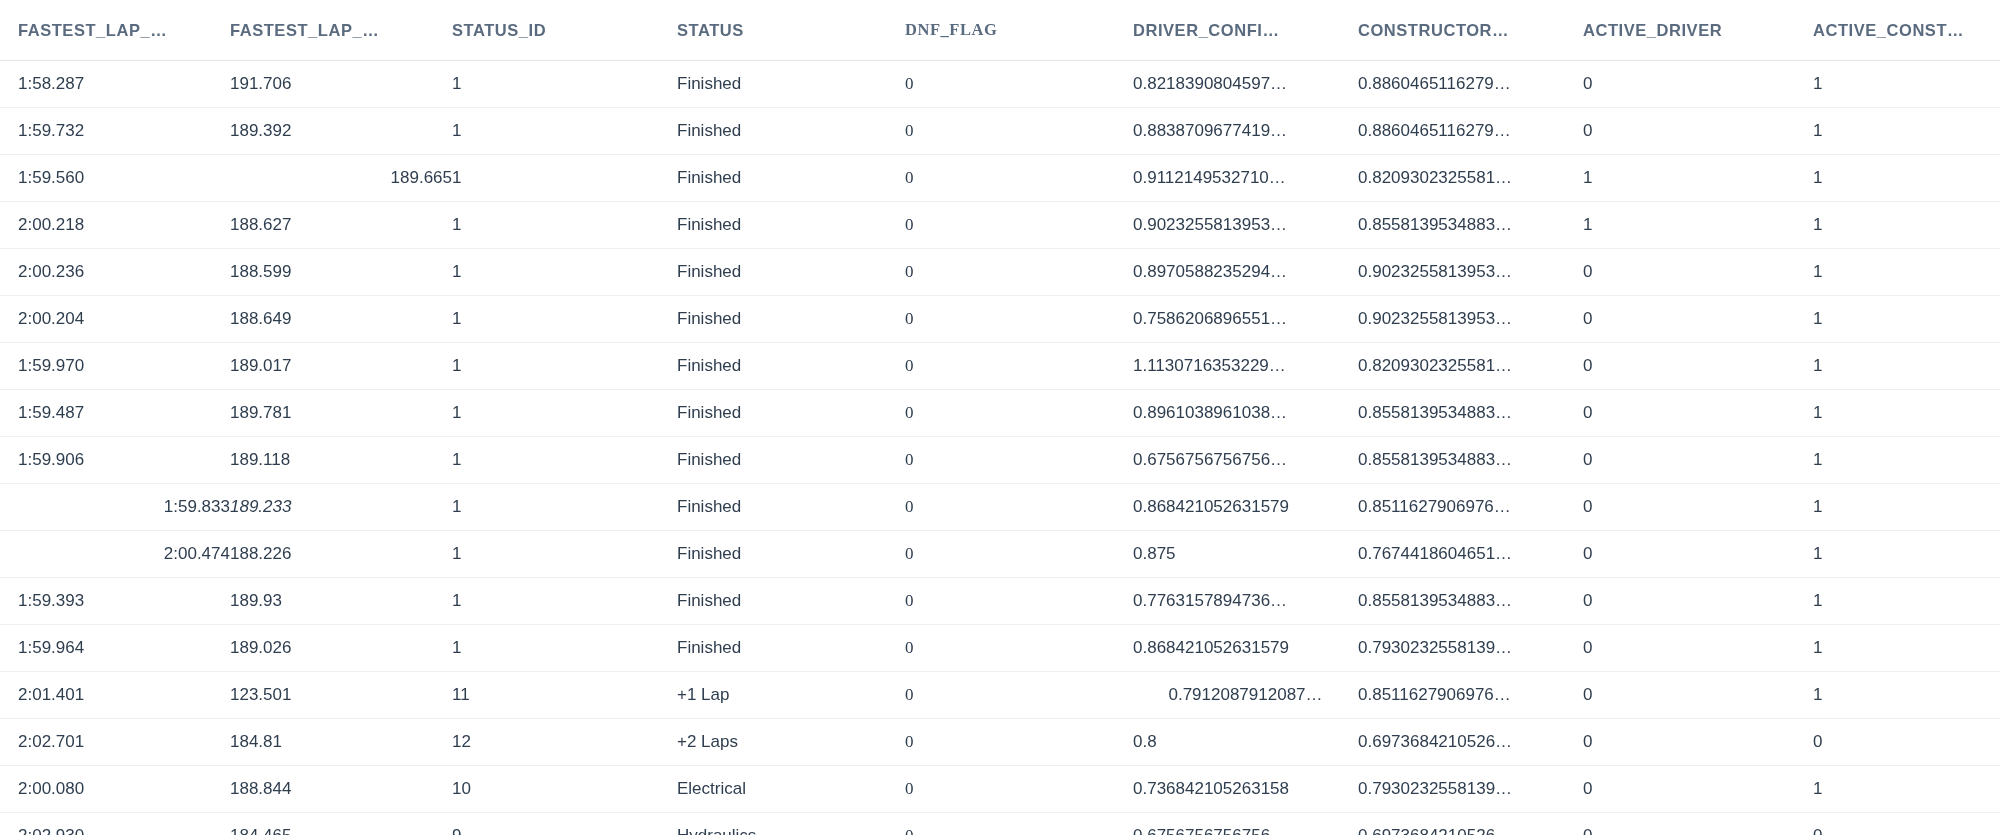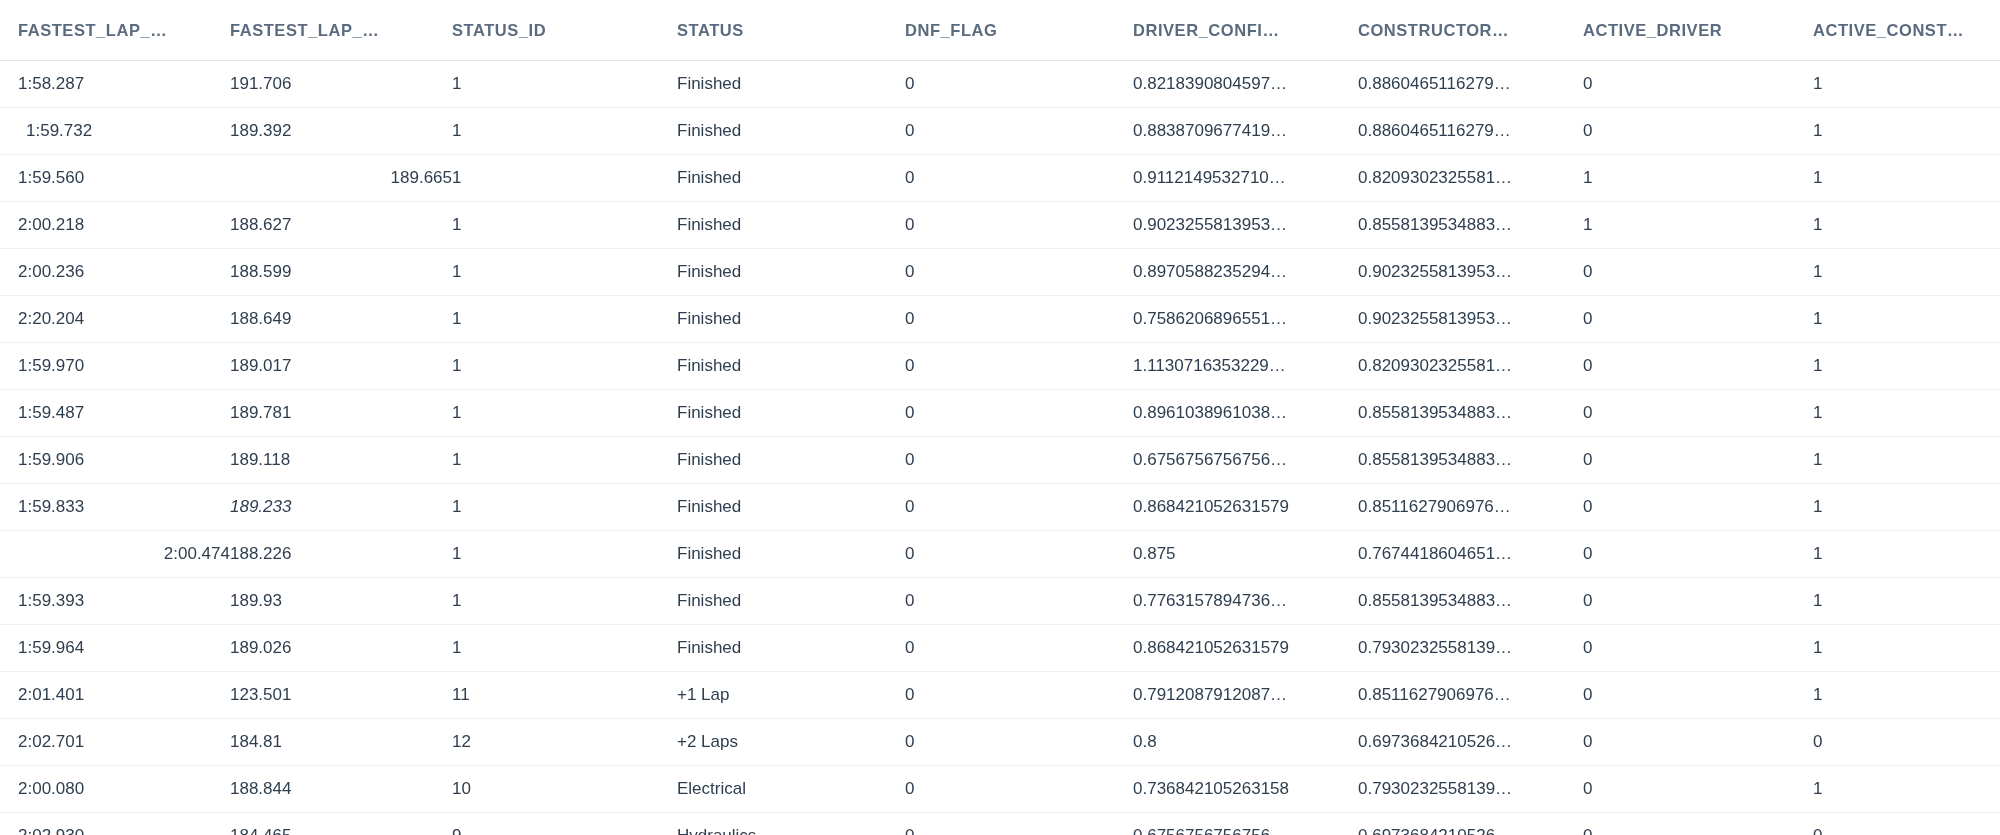--- a/index.html
+++ b/index.html
@@ -53,21 +53,21 @@
     background: #ffffff;
   }
 
   
   table.data-table th, table.data-table td { padding: 0; }
   .cell-inner { display: block; overflow: hidden; text-overflow: ellipsis; white-space: nowrap; }
   .c0 .cell-inner { margin-left: 18px; }
   .c1 .cell-inner { margin-left: 0px; }
   .c2 .cell-inner { margin-left: 0px; }
   .c3 .cell-inner { margin-left: 0px; }
-  .c4 .cell-inner { margin-left: 0px; }
+  .c4 .cell-inner { margin-left: 0px; font-family: Liberation Serif, serif; }
   .c5 .cell-inner { margin-left: 0px; }
   .c6 .cell-inner { margin-left: 0px; }
   .c7 .cell-inner { margin-left: 0px; }
   .c8 .cell-inner { margin-left: 0px; }
 </style>
 </head>
 <body>
 
 <div class="grid">
   <table class="data-table">
@@ -126,21 +126,21 @@
             <span class="cell-inner">0.8860465116279…</span>
           </td>
           <td class="c7" style="width: 230px;">
             <span class="cell-inner">0</span>
           </td>
           <td class="c8" style="width: 187px;">
             <span class="cell-inner">1</span>
           </td>
         </tr>
         <tr>
-          <td class="c0" style="width: 230px; padding-left: 8px;">
+          <td class="c0" style="width: 230px;">
             <span class="cell-inner">1:59.732</span>
           </td>
           <td class="c1" style="width: 222px;">
             <span class="cell-inner">189.392</span>
           </td>
           <td class="c2" style="width: 225px;">
             <span class="cell-inner">1</span>
           </td>
           <td class="c3" style="width: 228px;">
             <span class="cell-inner">Finished</span>
@@ -243,21 +243,21 @@
           </td>
           <td class="c7" style="width: 230px;">
             <span class="cell-inner">0</span>
           </td>
           <td class="c8" style="width: 187px;">
             <span class="cell-inner">1</span>
           </td>
         </tr>
         <tr>
           <td class="c0" style="width: 230px;">
-            <span class="cell-inner">2:20.204</span>
+            <span class="cell-inner">2:00.204</span>
           </td>
           <td class="c1" style="width: 222px;">
             <span class="cell-inner">188.649</span>
           </td>
           <td class="c2" style="width: 225px;">
             <span class="cell-inner">1</span>
           </td>
           <td class="c3" style="width: 228px;">
             <span class="cell-inner">Finished</span>
           </td>
@@ -358,21 +358,21 @@
             <span class="cell-inner">0.8558139534883…</span>
           </td>
           <td class="c7" style="width: 230px;">
             <span class="cell-inner">0</span>
           </td>
           <td class="c8" style="width: 187px;">
             <span class="cell-inner">1</span>
           </td>
         </tr>
         <tr>
-          <td class="c0" style="width: 230px;">
+          <td class="c0" style="width: 230px; text-align: right;">
             <span class="cell-inner">1:59.833</span>
           </td>
           <td class="c1" style="width: 222px; font-style: italic;">
             <span class="cell-inner">189.233</span>
           </td>
           <td class="c2" style="width: 225px;">
             <span class="cell-inner">1</span>
           </td>
           <td class="c3" style="width: 228px;">
             <span class="cell-inner">Finished</span>
@@ -489,21 +489,21 @@
           </td>
           <td class="c2" style="width: 225px;">
             <span class="cell-inner">11</span>
           </td>
           <td class="c3" style="width: 228px;">
             <span class="cell-inner">+1 Lap</span>
           </td>
           <td class="c4" style="width: 228px;">
             <span class="cell-inner">0</span>
           </td>
-          <td class="c5" style="width: 225px;">
+          <td class="c5" style="width: 225px; text-align: center;">
             <span class="cell-inner">0.7912087912087…</span>
           </td>
           <td class="c6" style="width: 225px;">
             <span class="cell-inner">0.8511627906976…</span>
           </td>
           <td class="c7" style="width: 230px;">
             <span class="cell-inner">0</span>
           </td>
           <td class="c8" style="width: 187px;">
             <span class="cell-inner">1</span>

